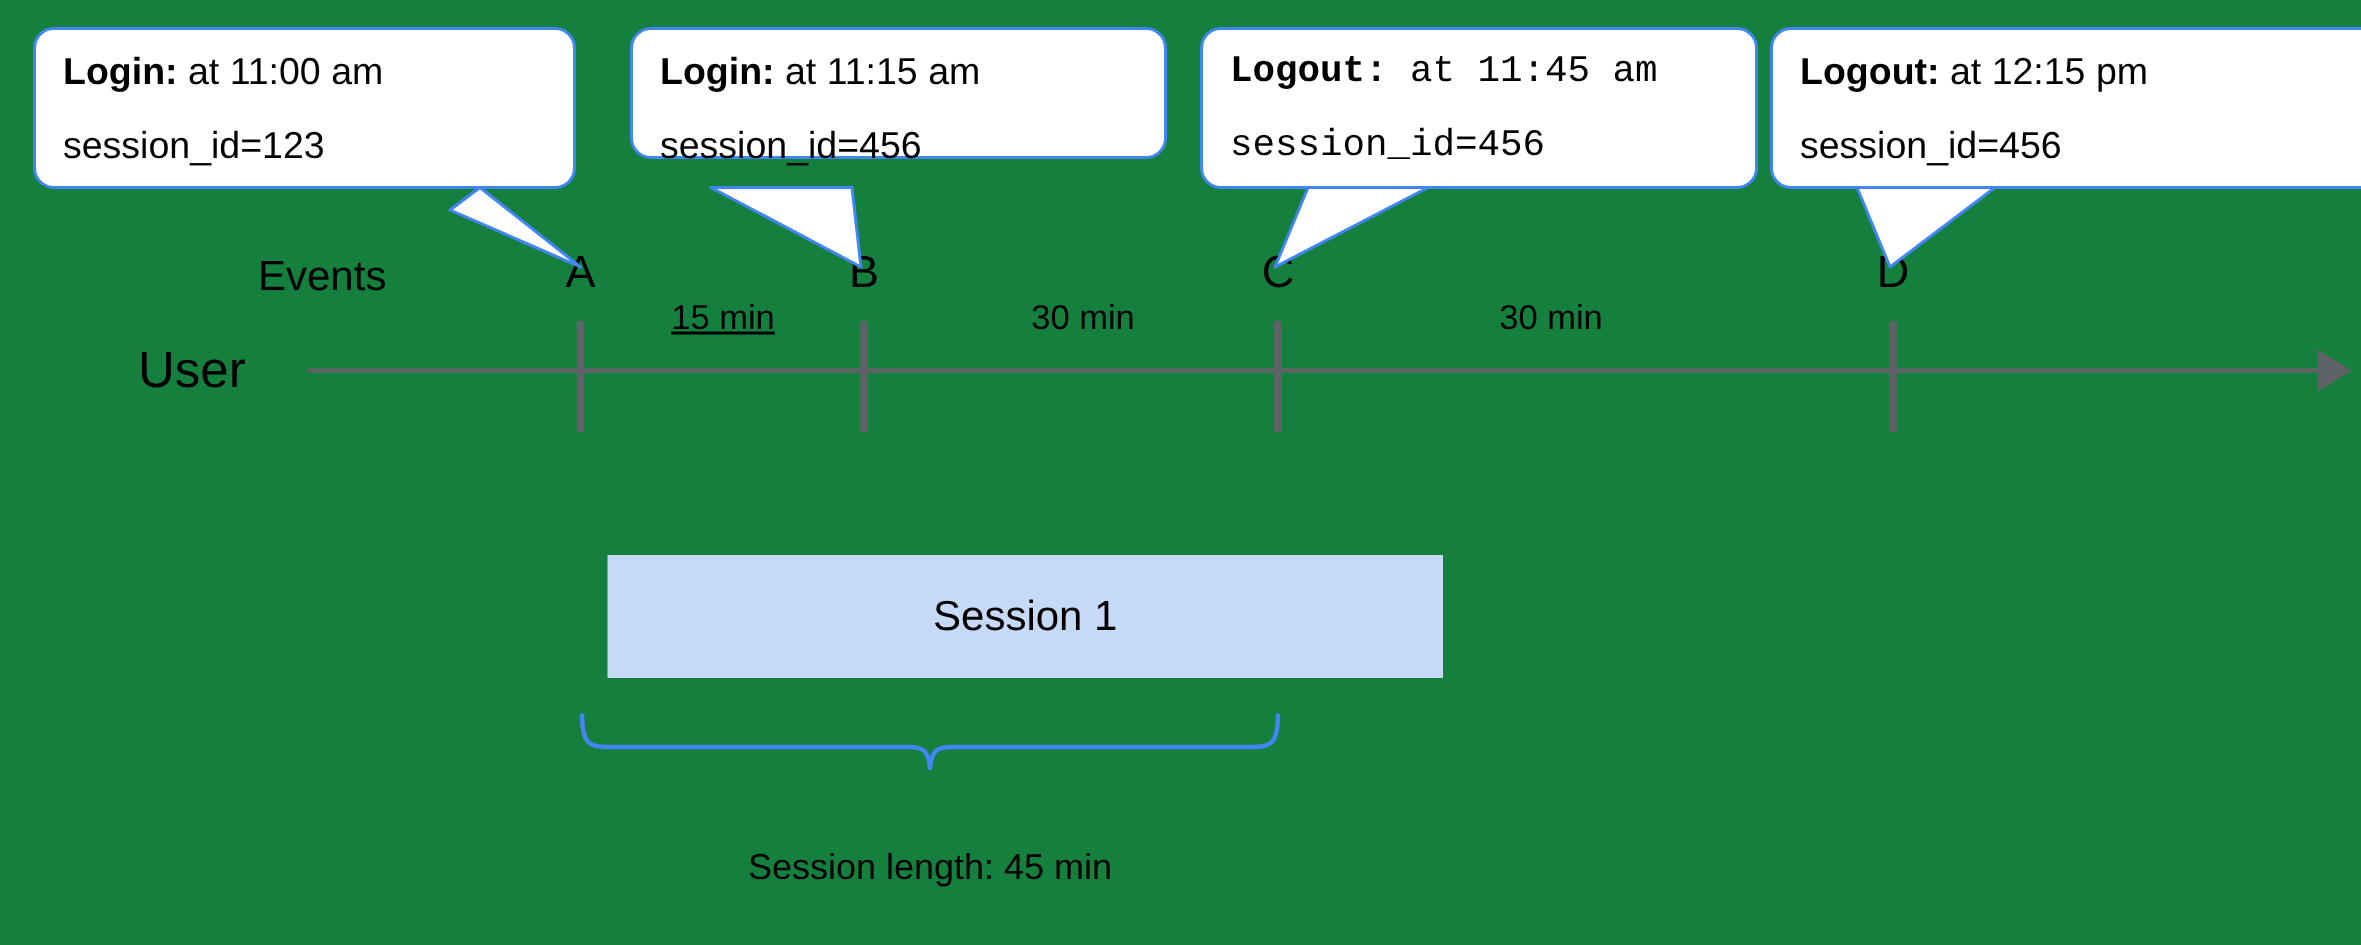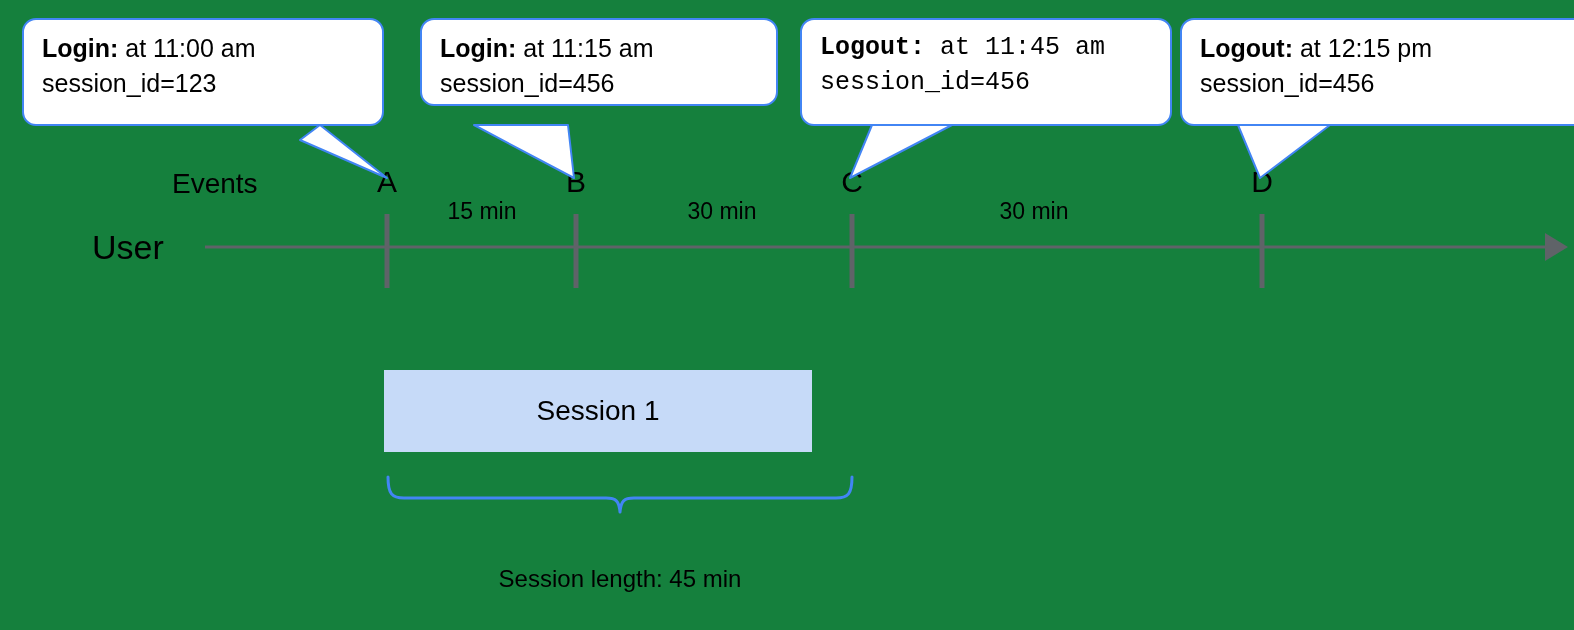--- a/index.html
+++ b/index.html
@@ -30,21 +30,21 @@
     line-height: 1.30;
     font-size: 25px;
     color: #000000;
     z-index: 3;
   }
   .callout .ev-label {
     font-weight: bold;
   }
   .callout .ev-line2 {
     display: block;
-    margin-top: 2px;
+    margin-top: 16px;
   }
 
   
   .layer {
     position: absolute;
     left: 0;
     top: 0;
     width: 1574px;
     height: 630px;
     pointer-events: none;
@@ -151,25 +151,25 @@
   </svg>
 
   <div class="row-label" style="left:92px; top:228px;">User</div>
   <div class="events-label" style="left:172px; top:168px;">Events</div>
 
   <div class="tick-label" style="left:387px; top:165px;">A</div>
   <div class="tick-label" style="left:576px; top:165px;">B</div>
   <div class="tick-label" style="left:852px; top:165px;">C</div>
   <div class="tick-label" style="left:1262px; top:165px;">D</div>
 
-  <div class="interval-label" style="left:482px; top:198px;">15 min</div>
+  <div class="interval-label" style="left:482px; top:198px;text-decoration:underline;">15 min</div>
   <div class="interval-label" style="left:722px; top:198px;">30 min</div>
   <div class="interval-label" style="left:1034px; top:198px;">30 min</div>
 
-  <div class="session-bar" style="left:384px; top:370px; width:428px; height:82px;">
+  <div class="session-bar" style="left:405px; top:370px; width:557px; height:82px;">
     <span>Session 1</span>
   </div>
 
   <svg class="layer brace-layer" viewBox="0 0 1574 630" xmlns="http://www.w3.org/2000/svg">
     <path d="M 388 477
              C 388 494, 392 498, 404 498
              L 606 498
              C 616 498, 619 501, 620 512
              C 621 501, 624 498, 634 498
              L 836 498

